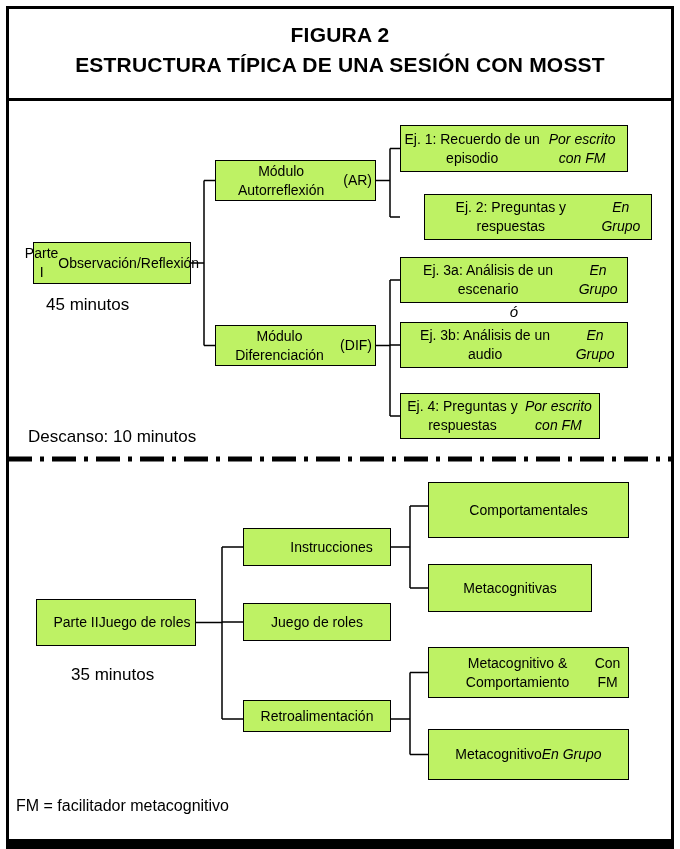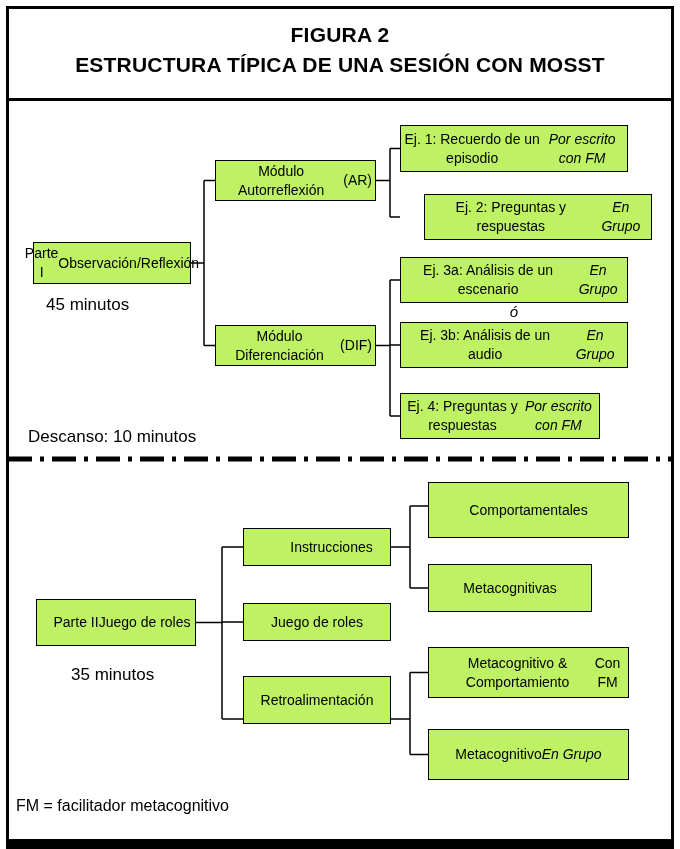--- a/index.html
+++ b/index.html
@@ -148,21 +148,21 @@
   <div class="floating-label" style="left:48px; top:666px;margin-left:23px;">35 minutos</div>
 
   <div class="box" style="left:243px; top:528px; width:148px; height:38px;padding-left:32px;">
     <div>Instrucciones</div>
   </div>
 
   <div class="box" style="left:243px; top:603px; width:148px; height:38px;">
     <div>Juego de roles</div>
   </div>
 
-  <div class="box" style="left:243px; top:676px; width:148px; height:48px;">
+  <div class="box" style="left:243px; top:700px; width:148px; height:32px;">
     <div>Retroalimentación</div>
   </div>
 
   <div class="box" style="left:428px; top:482px; width:201px; height:56px;">
     <div>Comportamentales</div>
   </div>
 
   <div class="box" style="left:428px; top:564px; width:164px; height:48px;">
     <div>Metacognitivas</div>
   </div>

